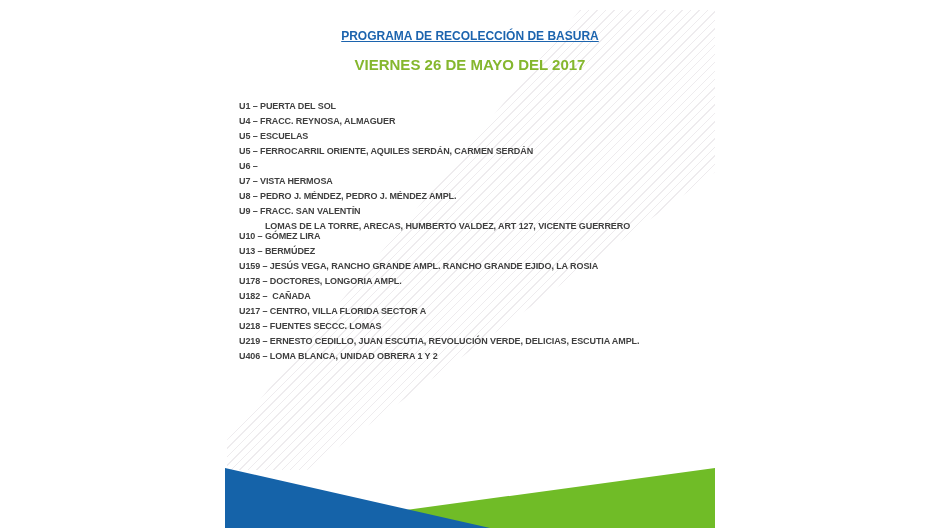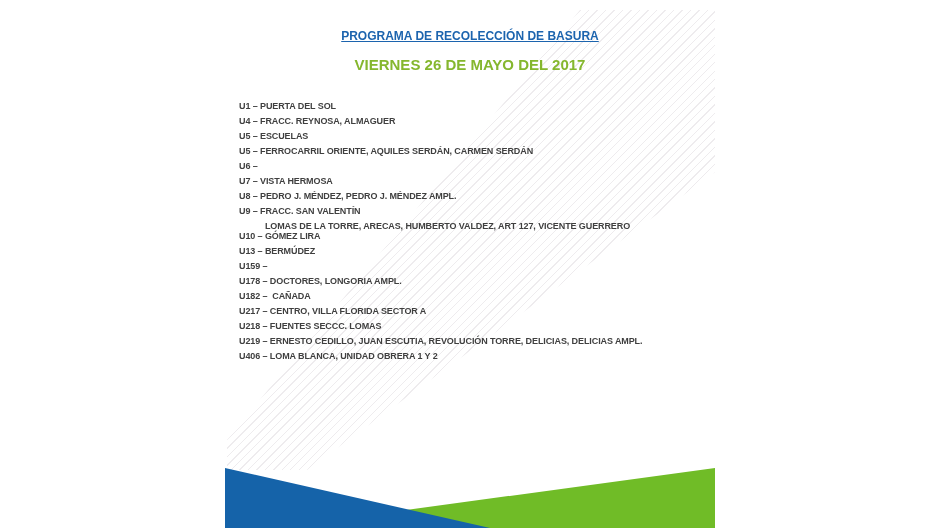--- a/index.html
+++ b/index.html
@@ -104,20 +104,21 @@
 GÓMEZ LIRA</span>
   </div>
 
   <div class="route">
     <span class="label">U13 – </span>
         <span class="areas">BERMÚDEZ</span>
   </div>
 
   <div class="route">
     <span class="label">U159 – </span>
+        <span class="areas">JESÚS VEGA, RANCHO GRANDE AMPL. RANCHO GRANDE EJIDO, LA ROSIA</span>
   </div>
 
   <div class="route">
     <span class="label">U178 – </span>
         <span class="areas">DOCTORES, LONGORIA AMPL.</span>
   </div>
 
   <div class="route">
     <span class="label">U182 – </span>
         <span class="areas"> CAÑADA</span>
@@ -129,21 +130,21 @@
         <span class="areas">CENTRO, VILLA FLORIDA SECTOR A</span>
   </div>
 
   <div class="route">
     <span class="label">U218 – </span>
         <span class="areas">FUENTES SECCC. LOMAS</span>
   </div>
 
   <div class="route">
     <span class="label">U219 – </span>
-        <span class="areas">ERNESTO CEDILLO, JUAN ESCUTIA, REVOLUCIÓN TORRE, DELICIAS, DELICIAS AMPL.</span>
+        <span class="areas">ERNESTO CEDILLO, JUAN ESCUTIA, REVOLUCIÓN VERDE, DELICIAS, ESCUTIA AMPL.</span>
   </div>
 
   <div class="route">
     <span class="label">U406 – </span>
         <span class="areas">LOMA BLANCA, UNIDAD OBRERA 1 Y 2</span>
   </div>
 </div>
 
   <svg class="footer-svg" viewBox="0 0 490 70" preserveAspectRatio="none">
     <polygon points="181,52 490,10 490,70 37,70" fill="var(--shape-green)"></polygon>

